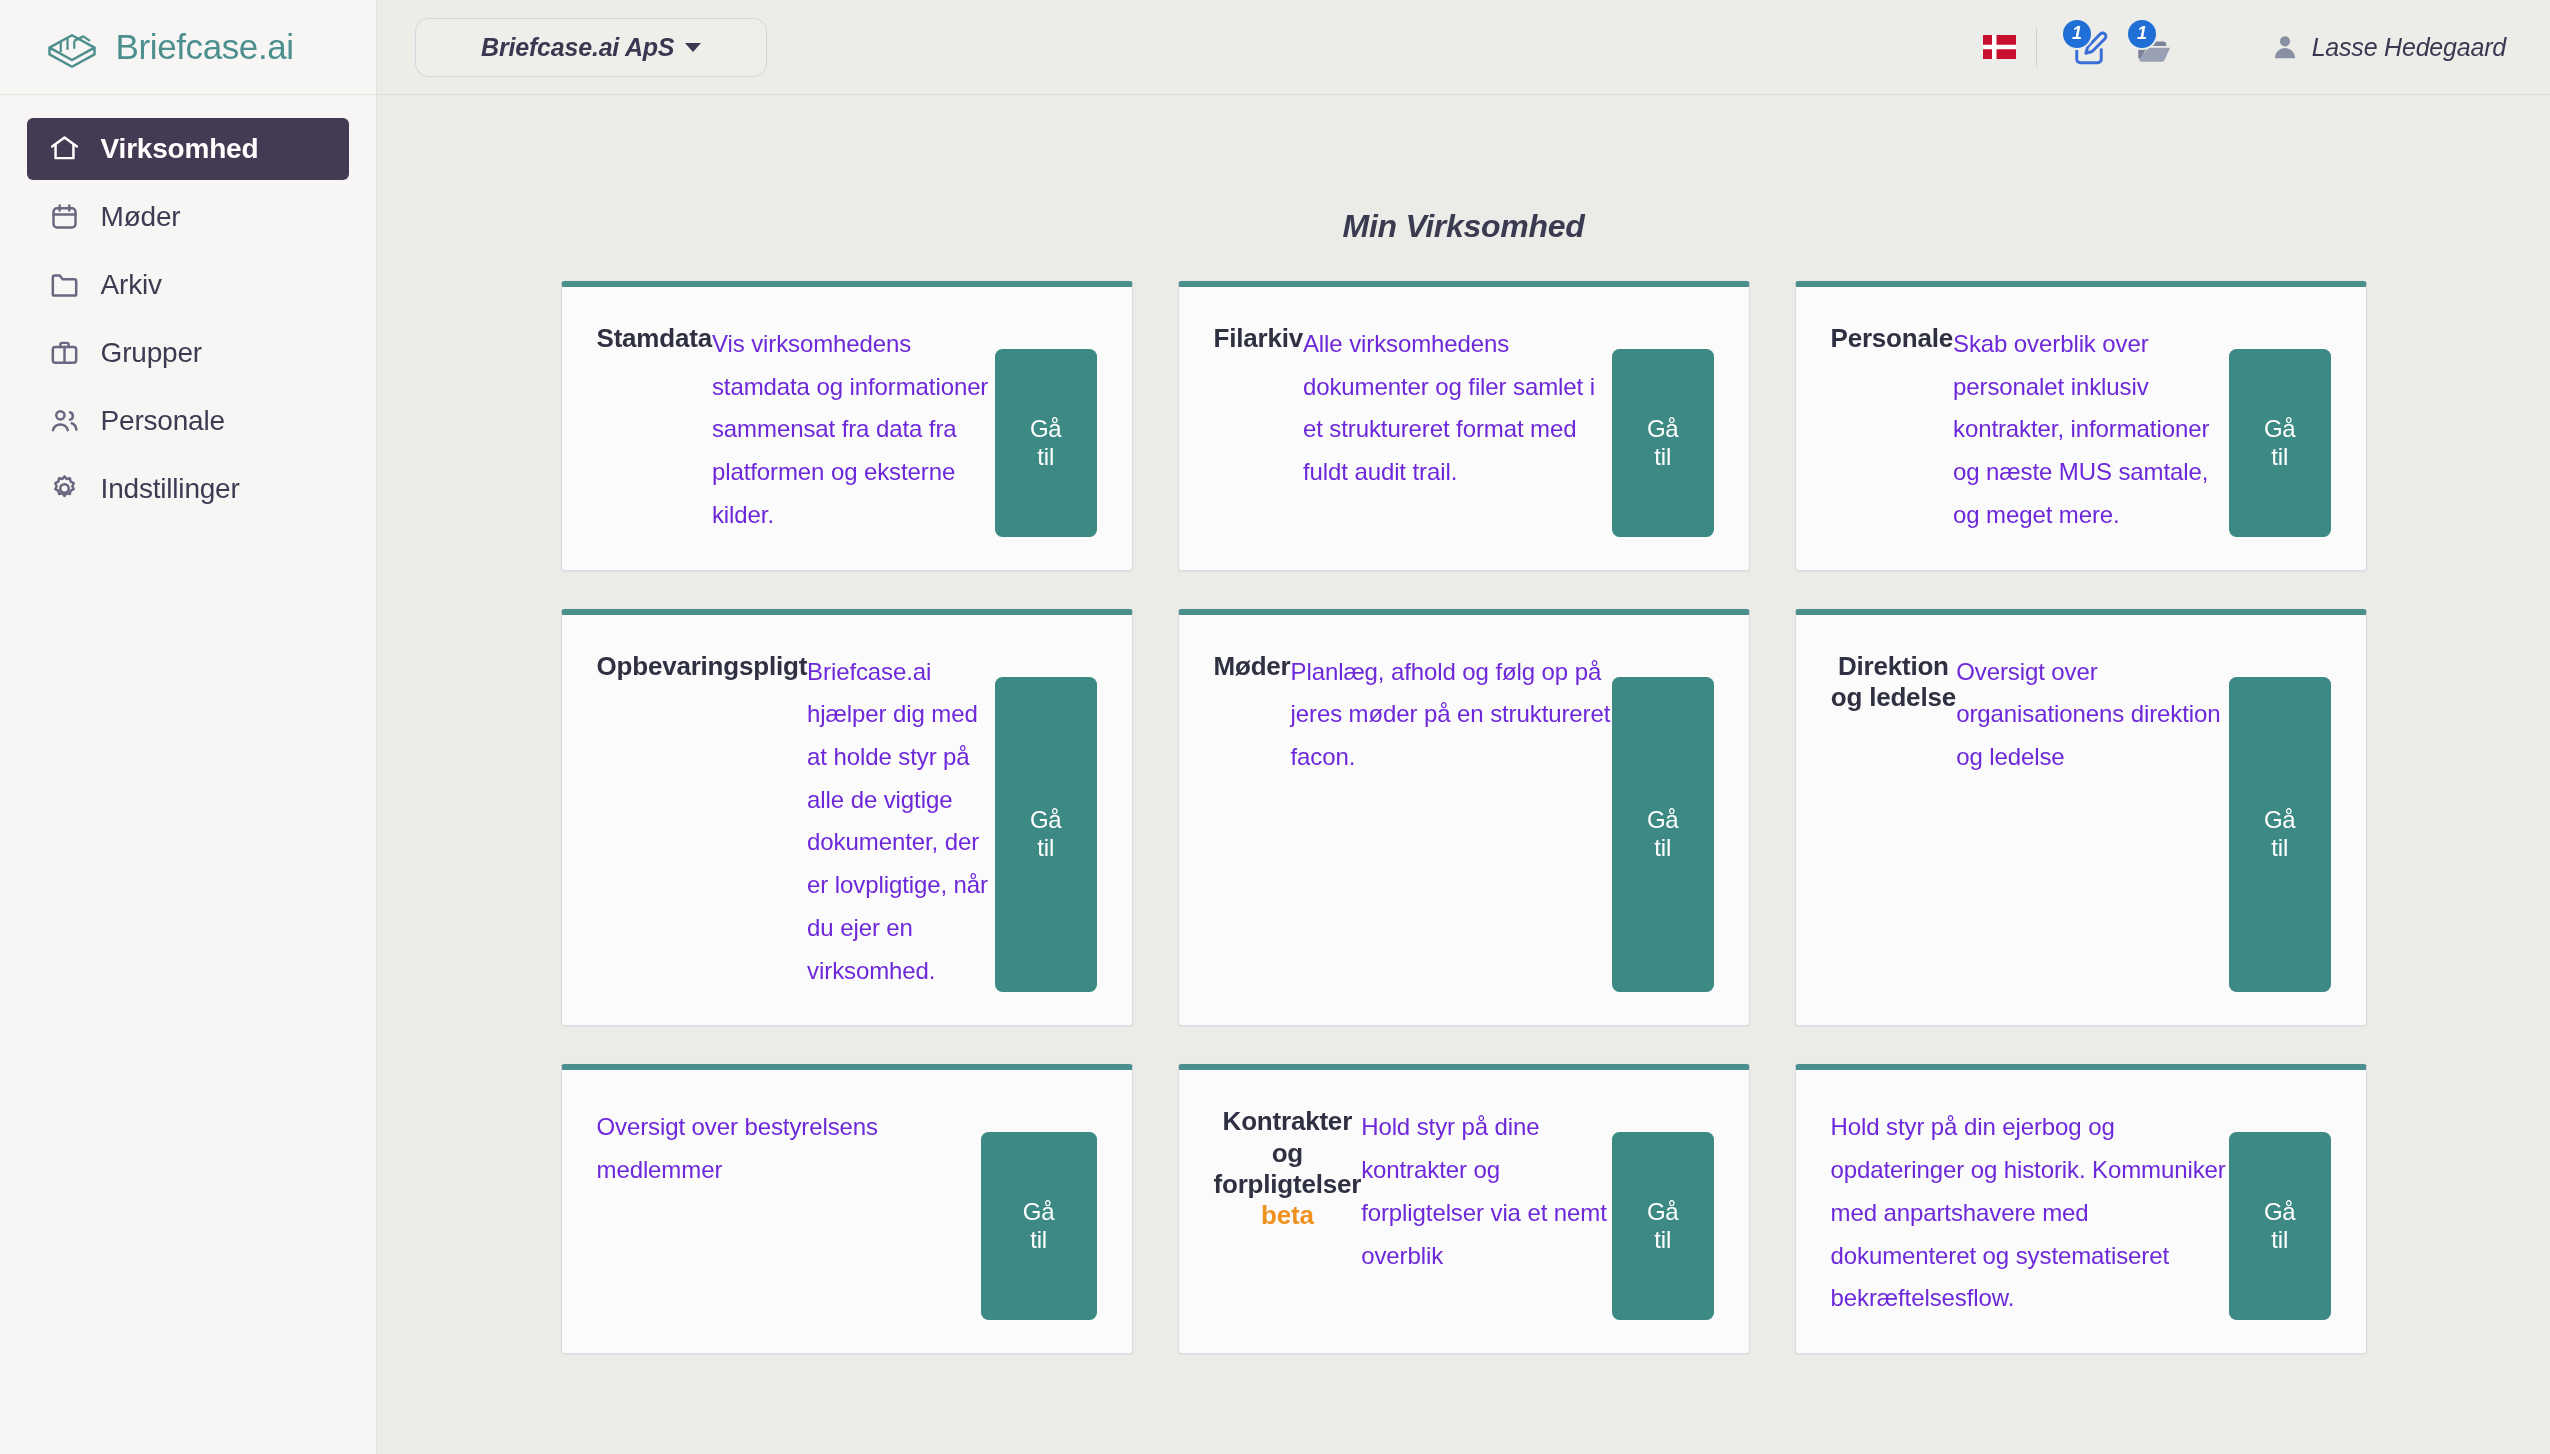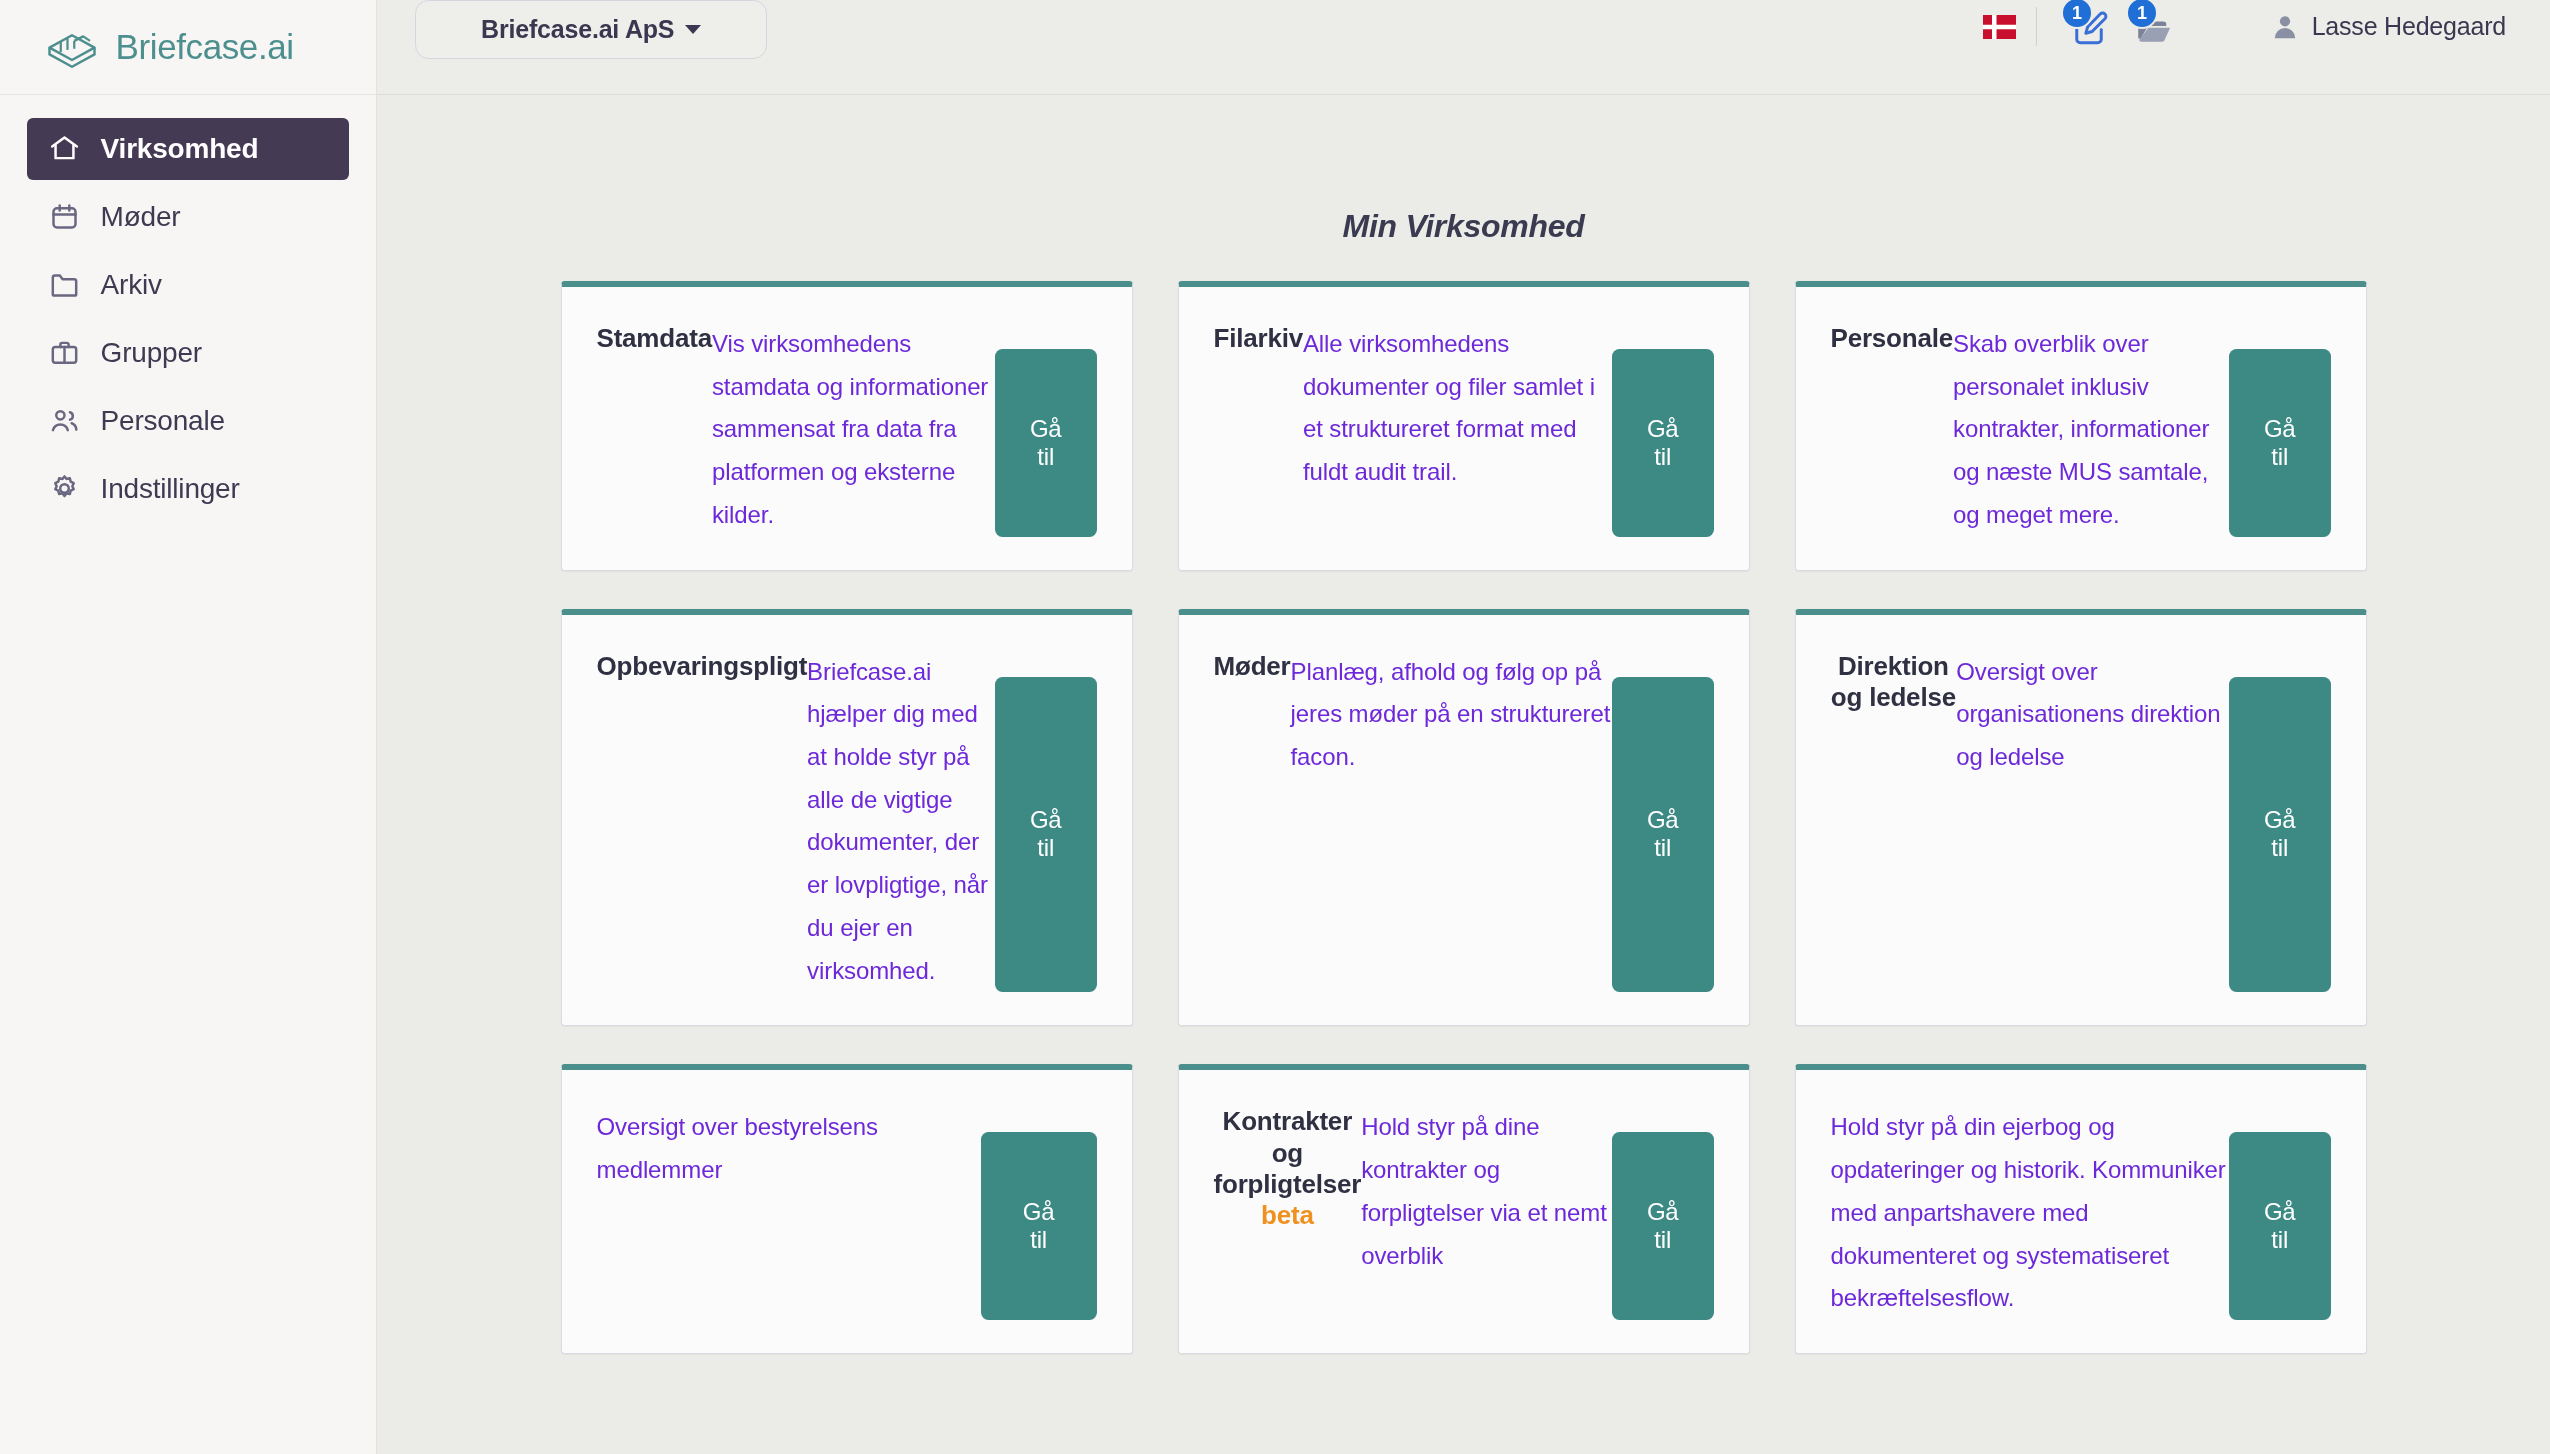--- a/index.html
+++ b/index.html
@@ -94,22 +94,23 @@
     background: #ebebe7;
     height: 100%;
   }
 
   .topbar {
     height: 95px;
     flex: 0 0 95px;
     background: #ecece8;
     border-bottom: 1.5px solid #dedcd8;
     display: flex;
-    align-items: flex-start;
+    align-items: center;
     padding: 0 44px 0 38px;
+    font-style: italic;
   }
 
   .org-switcher {
     border: 1.5px solid #d7d4e0;
     border-radius: 13.6px;
     background: #eeeeea;
     height: 59px;
     min-width: 352px;
     display: flex;
     align-items: center;

